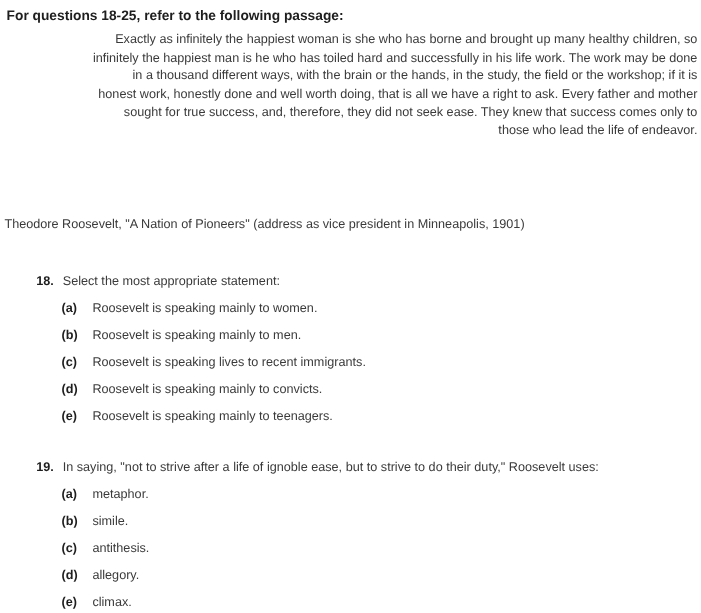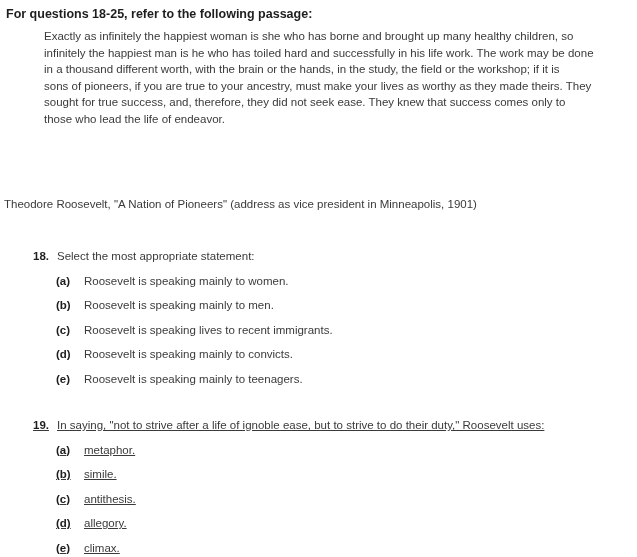--- a/index.html
+++ b/index.html
@@ -14,33 +14,33 @@
     color: var(--body-text, #3a3a3a);
     font-size: 11.5px;
   }
   .doc-header {
     position: absolute; top: 7px; left: 6px;
     font-weight: bold; font-size: 12.5px; line-height: 15px;
     color: var(--bold-text, #1e1e1e);
     white-space: nowrap;
   }
   .passage {
-    position: absolute; top: 28px; left: 44px; width: 578px;
+    position: absolute; top: 28px; left: 56px; width: 578px; text-align: right;
   }
   .passage-line {
     line-height: 16.6px; white-space: nowrap;
   }
   .attribution {
     position: absolute; top: 196px; left: 4px;
     line-height: 16px; white-space: nowrap;
   }
   .questions {
     position: absolute; top: 248px; left: 33px; width: 598px;
   }
-  .question + .question { margin-top: 30.5px; text-decoration: underline; }
+  .question + .question { margin-top: 30.5px; }
   .q-head { display: flex; line-height: 16px; align-items: flex-end; }
   .q-num {
     font-weight: bold; flex: 0 0 24px;
     color: var(--bold-text, #1e1e1e);
   }
   .q-text { white-space: nowrap; }
   .option {
     display: flex; margin-left: 23px; margin-top: 8.5px; line-height: 16px;
   }
   .opt-letter {
@@ -51,22 +51,22 @@
 </style>
 </head>
 <body style="--bg-color: #ffffff; --body-text: #3a3a3a; --bold-text: #1e1e1e;">
 
 <div class="page">
   <div class="doc-header">For questions 18-25, refer to the following passage:</div>
 
   <div class="passage">
       <div class="passage-line">Exactly as infinitely the happiest woman is she who has borne and brought up many healthy children, so</div>
       <div class="passage-line">infinitely the happiest man is he who has toiled hard and successfully in his life work. The work may be done</div>
-      <div class="passage-line">in a thousand different worth, with the brain or the hands, in the study, the field or the workshop; if it is</div>
-      <div class="passage-line">sons of pioneers, if you are true to your ancestry, must make your lives as worthy as they made theirs. They</div>
+      <div class="passage-line">in a thousand different ways, with the brain or the hands, in the study, the field or the workshop; if it is</div>
+      <div class="passage-line">honest work, honestly done and well worth doing, that is all we have a right to ask. Every father and mother</div>
       <div class="passage-line">sought for true success, and, therefore, they did not seek ease. They knew that success comes only to</div>
       <div class="passage-line">those who lead the life of endeavor.</div>
     </div>
 
   <div class="attribution">Theodore Roosevelt, "A Nation of Pioneers" (address as vice president in Minneapolis, 1901)</div>
 
   <div class="questions">
       <div class="question">
         <div class="q-head">
           <span class="q-num">18.</span>

